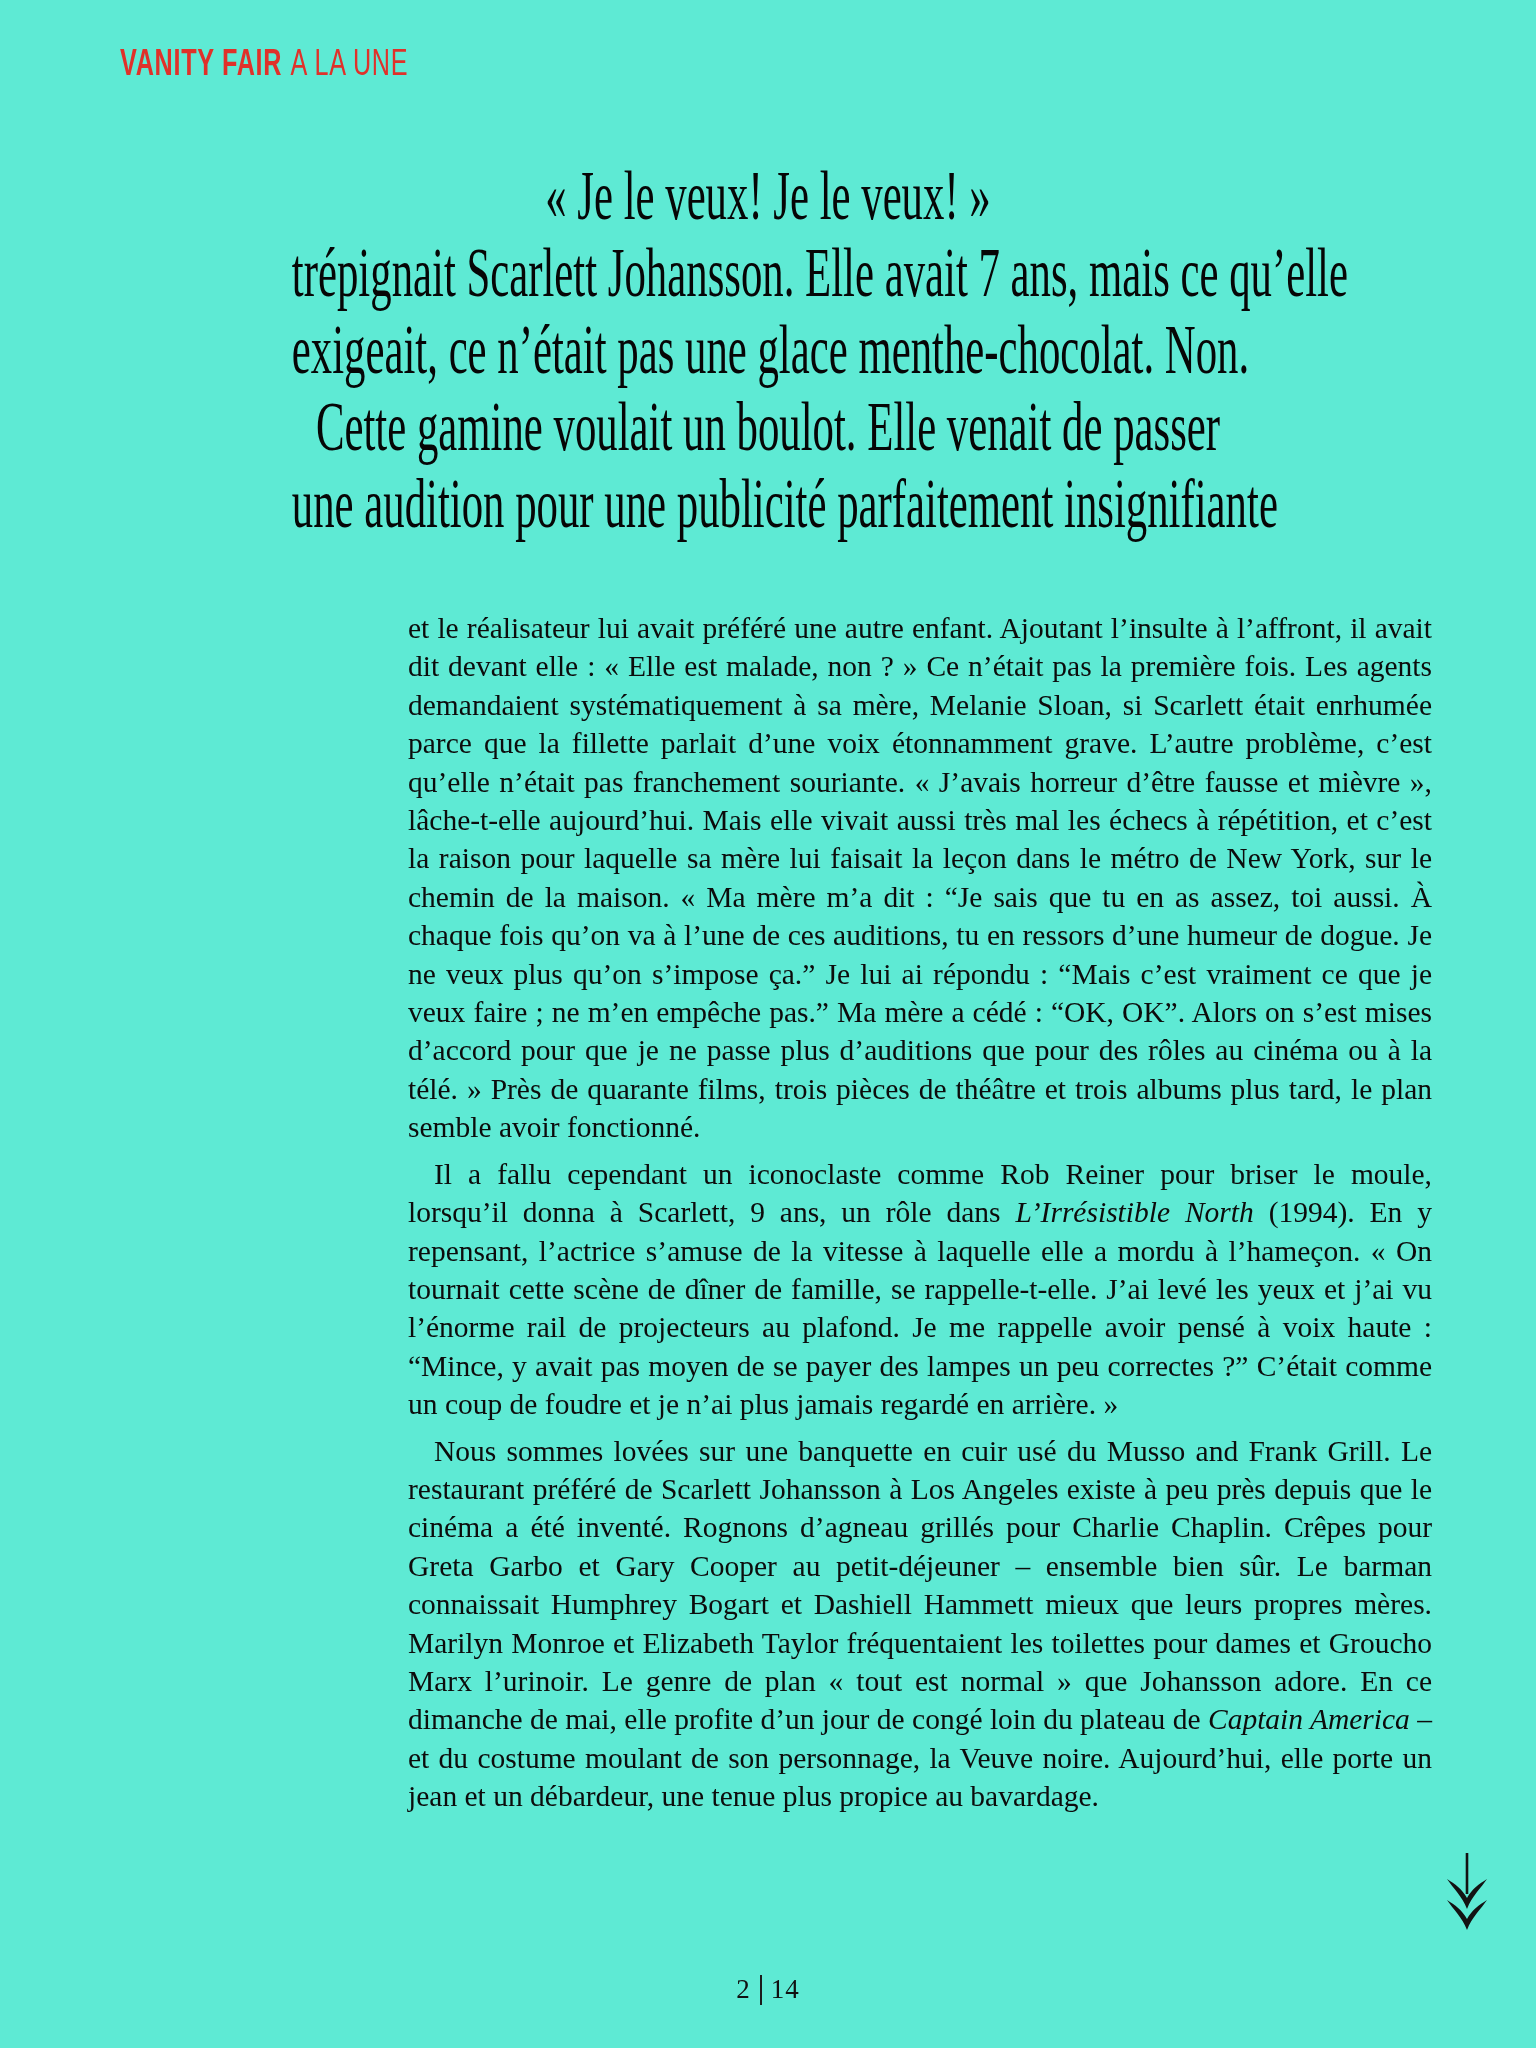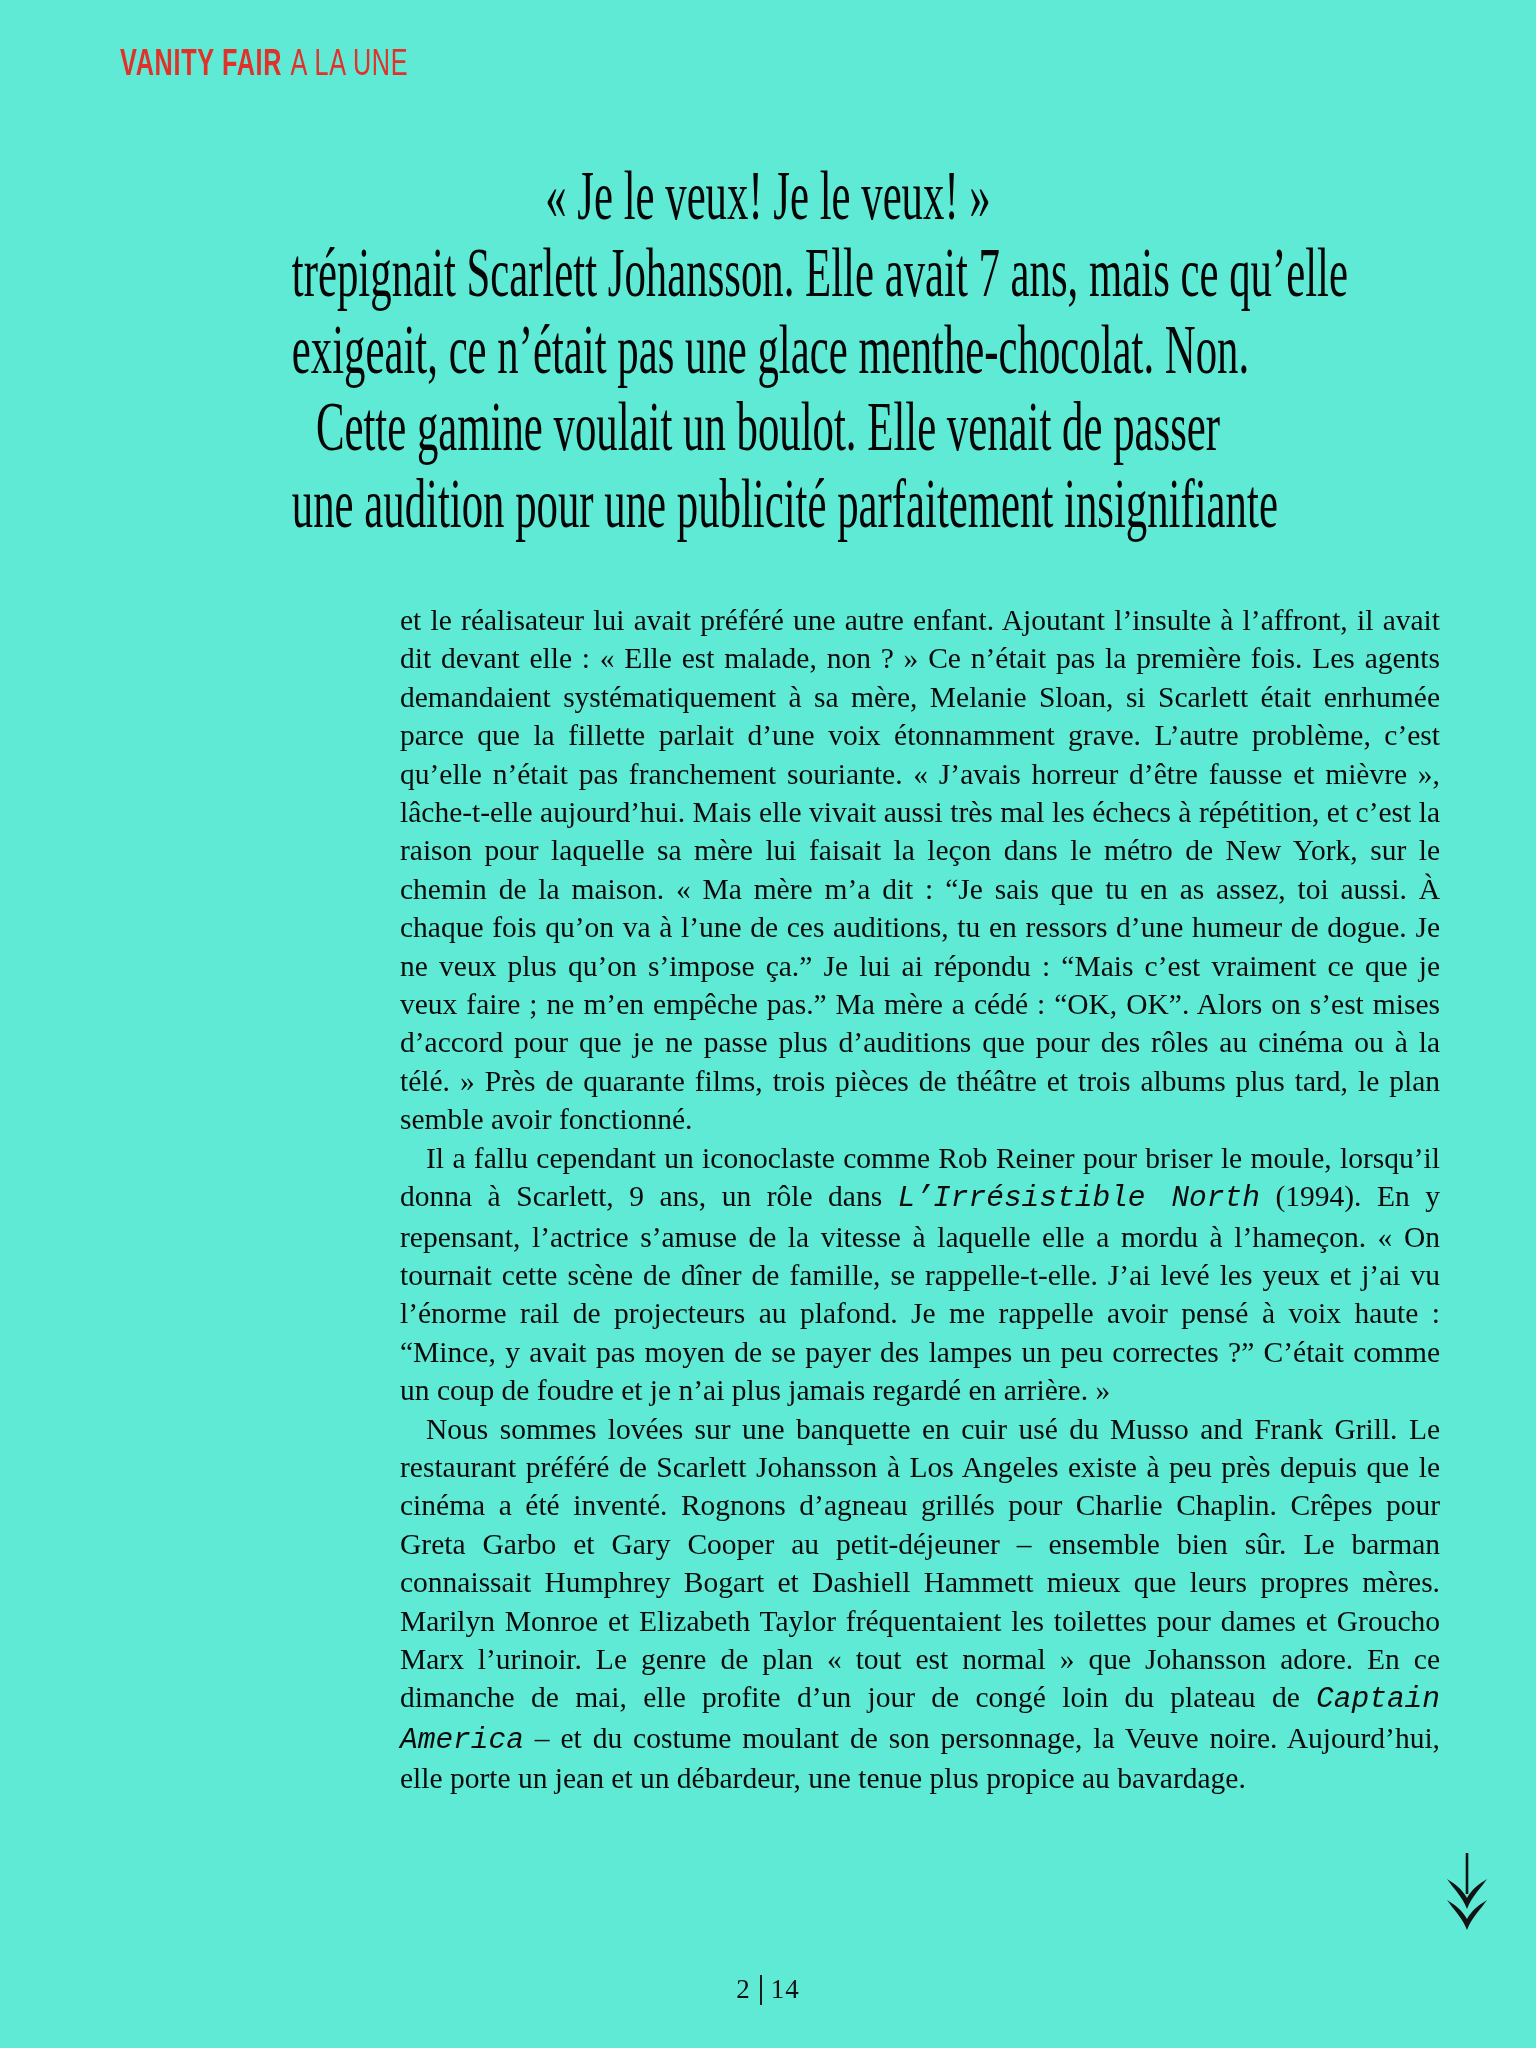--- a/index.html
+++ b/index.html
@@ -20,23 +20,23 @@
   .hl{
     font-family:"Liberation Serif",serif;font-weight:400;color:#060606;
     font-size:69px;line-height:77px;white-space:nowrap;
     transform:scaleX(0.62);transform-origin:50% 50%;
   }
   
   .body-col{
     position:absolute;left:400px;top:601px;width:1040px;
     font-size:29.5px;line-height:38.4px;text-align:justify;color:#0c0c0c;
   }
-  .body-col p{margin:0;padding:0;}
+  .body-col p{margin:8px;padding:0;}
   .body-col p.indent{text-indent:26px;}
-  .body-col i{font-style:italic;font-family:Liberation Mono, monospace;}
+  .body-col i{font-style:italic;}
   
   .folio{
     position:absolute;left:0;right:0;top:1974px;text-align:center;
     font-size:27px;color:#111;letter-spacing:1px;
   }
   .folio .bar{
     display:inline-block;width:2px;height:30px;background:#1c1c1c;
     margin:0 9px;vertical-align:-7px;
   }
   

